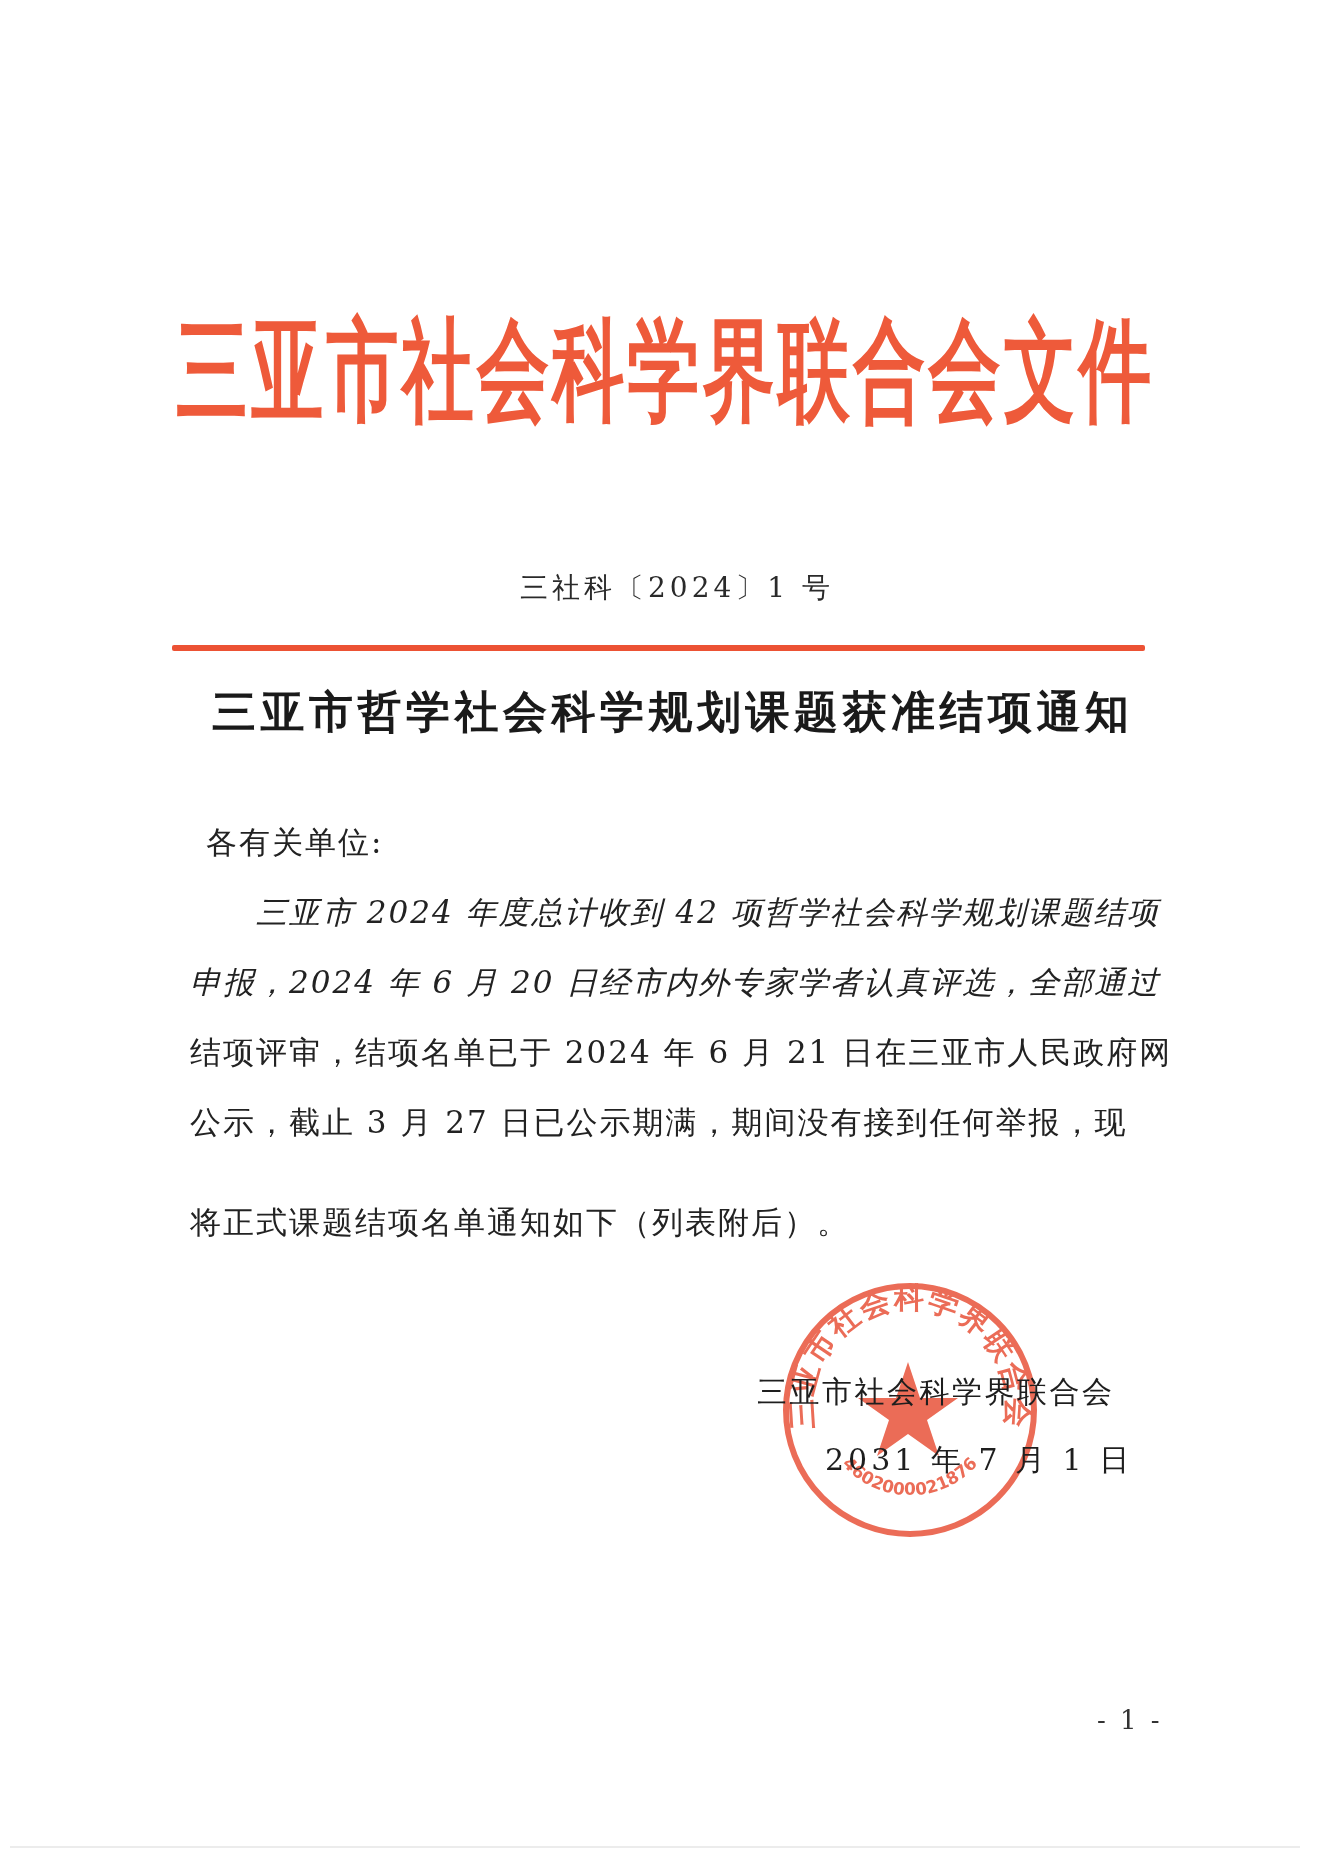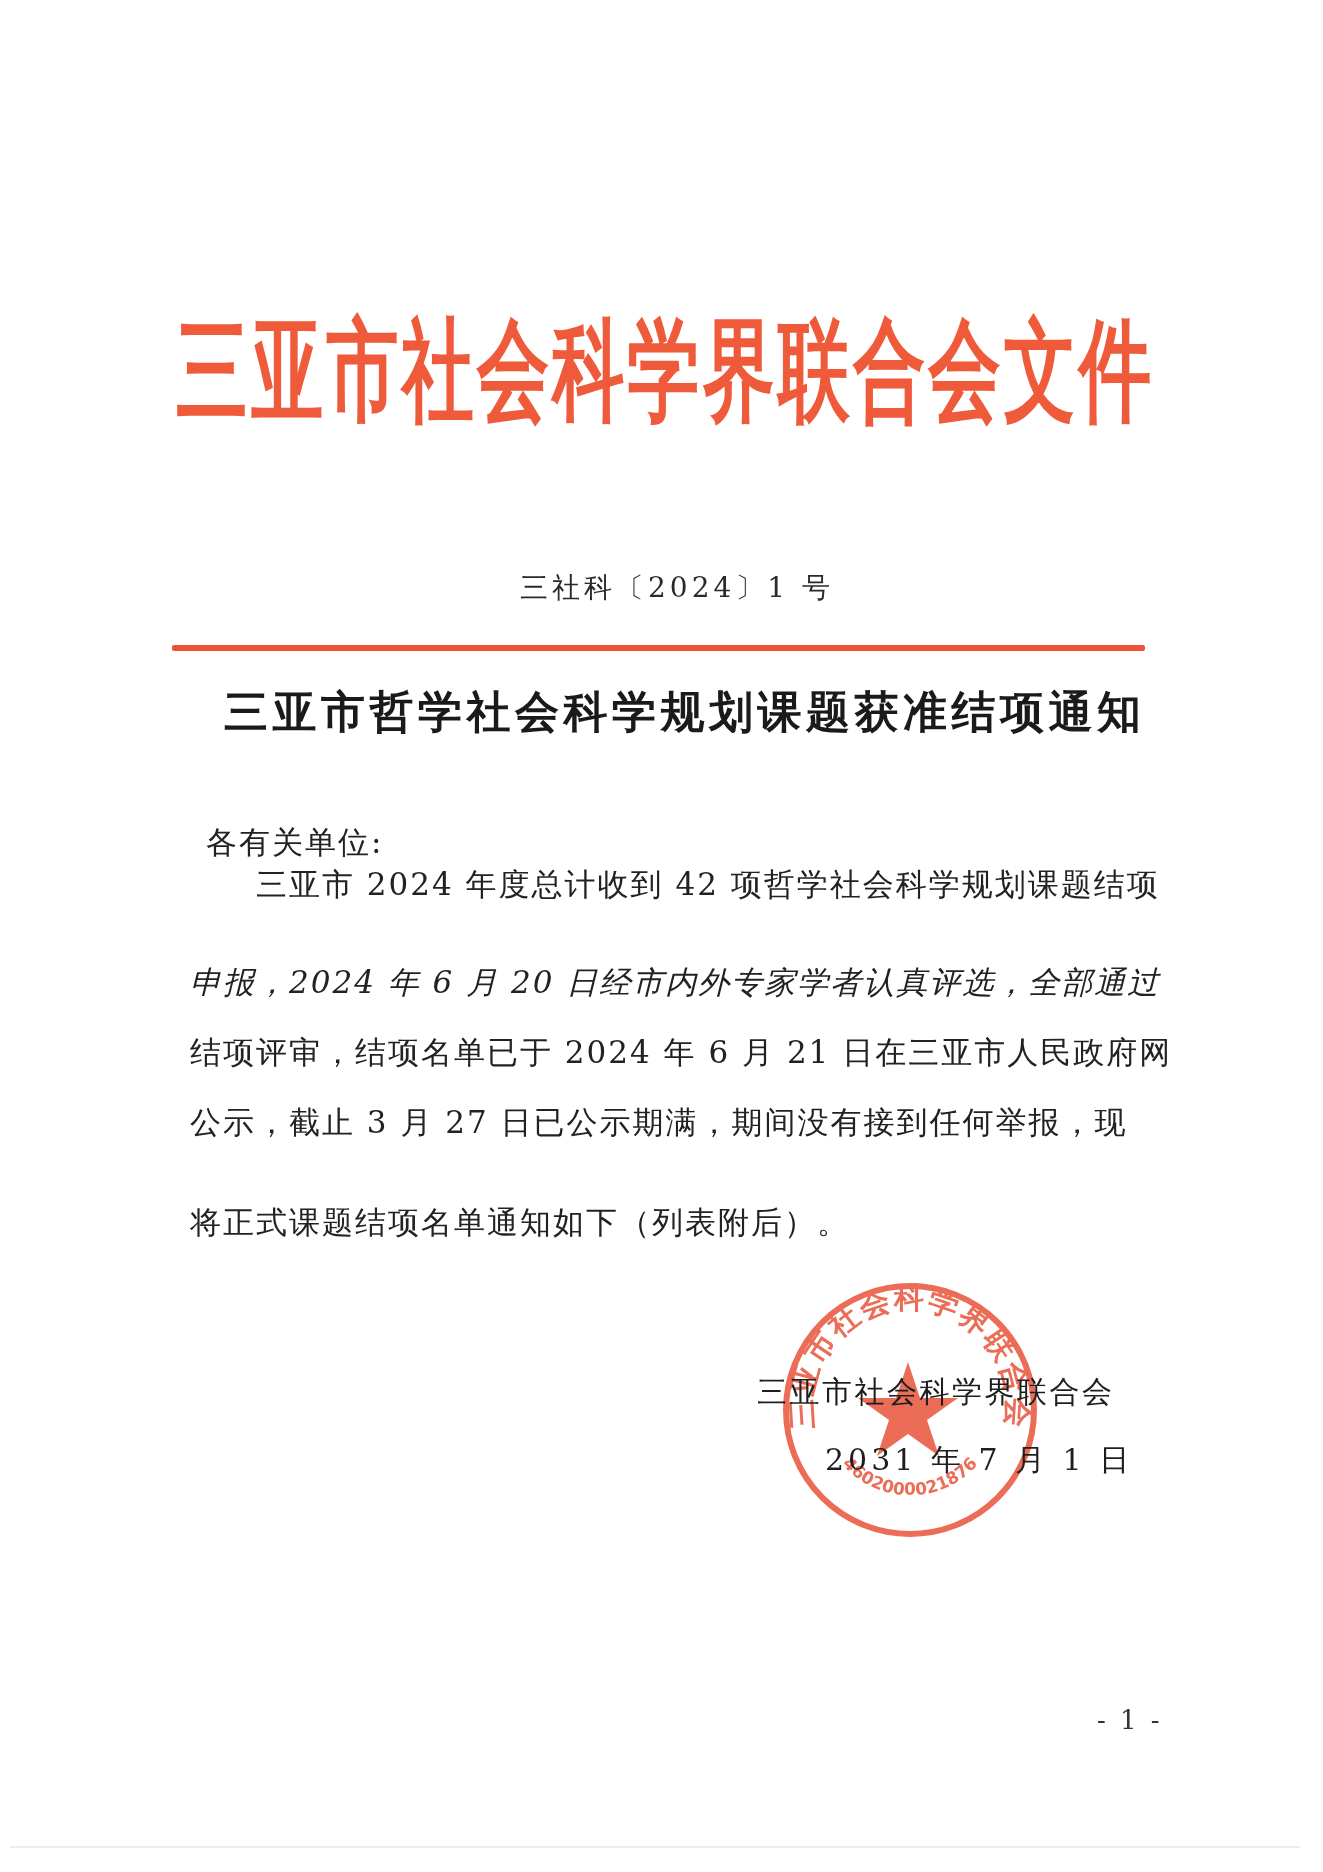--- a/index.html
+++ b/index.html
@@ -8,21 +8,21 @@
   .abs { position:absolute; white-space:nowrap; }
   .header {
     left:176px; top:300px; width:975px; height:140px;
     color:#ee5a3a; font-family:"DejaVu Sans","Liberation Sans",sans-serif;
     font-weight:bold; font-size:72px; line-height:140px;
     display:flex; justify-content:space-between; align-items:center;
   }
   .header span { display:inline-block; transform:scaleY(1.55); }
   .docno { left:520px; top:568px; font-size:28px; line-height:40px; letter-spacing:4px; color:#2a2a2a; }
   .redline { left:172px; top:645px; width:973px; height:6px; background:#ec5234; border-radius:2px; }
-  .title { left:224px; top:684px; width:926px; font-size:44px; line-height:56px; font-weight:bold;
+  .title { left:212px; top:684px; width:926px; font-size:44px; line-height:56px; font-weight:bold;
            letter-spacing:4.5px; color:#1a1a1a; }
   .body-text { font-size:31px; line-height:40px; color:#222; letter-spacing:2px; }
   .salutation { left:190px; top:822px;margin-left:16px; }
   .line { left:190px; width:980px; }
   .signature { left:757px; top:1372px; font-size:30px; line-height:40px; letter-spacing:2.5px; }
   .date { left:825px; top:1440px; font-size:30px; line-height:40px; letter-spacing:4px; }
   .stamp { left:780px; top:1280px; width:260px; height:260px; opacity:0.85; }
   .pageno { left:1097px; top:1702px; font-size:26px; line-height:36px; color:#333; letter-spacing:3px; }
   .scanline { left:10px; top:1846px; width:1290px; height:2px; background:#ececec; }
 </style>
@@ -46,21 +46,21 @@
 </div>
 
 <div class="abs docno">三社科〔2024〕1 号</div>
 
 <div class="abs redline"></div>
 
 <div class="abs title">三亚市哲学社会科学规划课题获准结项通知</div>
 
 <div class="abs body-text salutation">各有关单位:</div>
 
-<div class="abs body-text line" style="top:864px;">　　三亚市 2024 年度总计收到 42 项哲学社会科学规划课题结项</div>
+<div class="abs body-text line" style="top:892px;font-style:italic;">　　三亚市 2024 年度总计收到 42 项哲学社会科学规划课题结项</div>
 <div class="abs body-text line" style="top:962px;font-style:italic;">申报，2024 年 6 月 20 日经市内外专家学者认真评选，全部通过</div>
 <div class="abs body-text line" style="top:1032px;">结项评审，结项名单已于 2024 年 6 月 21 日在三亚市人民政府网</div>
 <div class="abs body-text line" style="top:1102px;">公示，截止 3 月 27 日已公示期满，期间没有接到任何举报，现</div>
 <div class="abs body-text line" style="top:1172px;margin-top:30px;">将正式课题结项名单通知如下（列表附后）。</div>
 
 <svg class="abs stamp" viewBox="0 0 260 260" xmlns="http://www.w3.org/2000/svg">
   <defs>
     <path id="arcTop" d="M 38 160 A 98 98 0 1 1 222 160"></path>
     <path id="arcBottom" d="M 55 175 A 90 90 0 0 0 205 175"></path>
   </defs>

